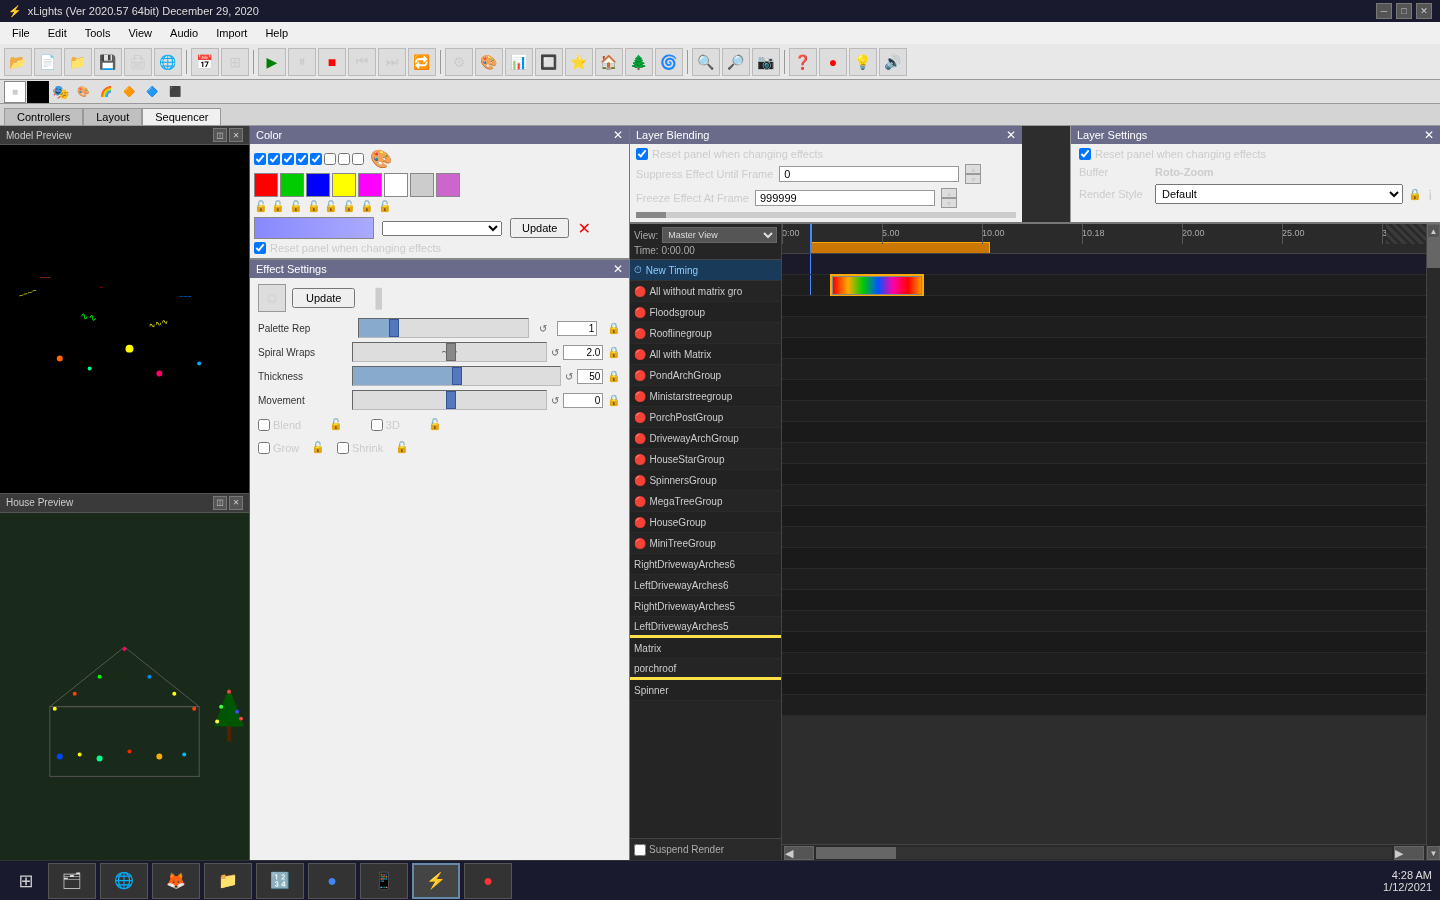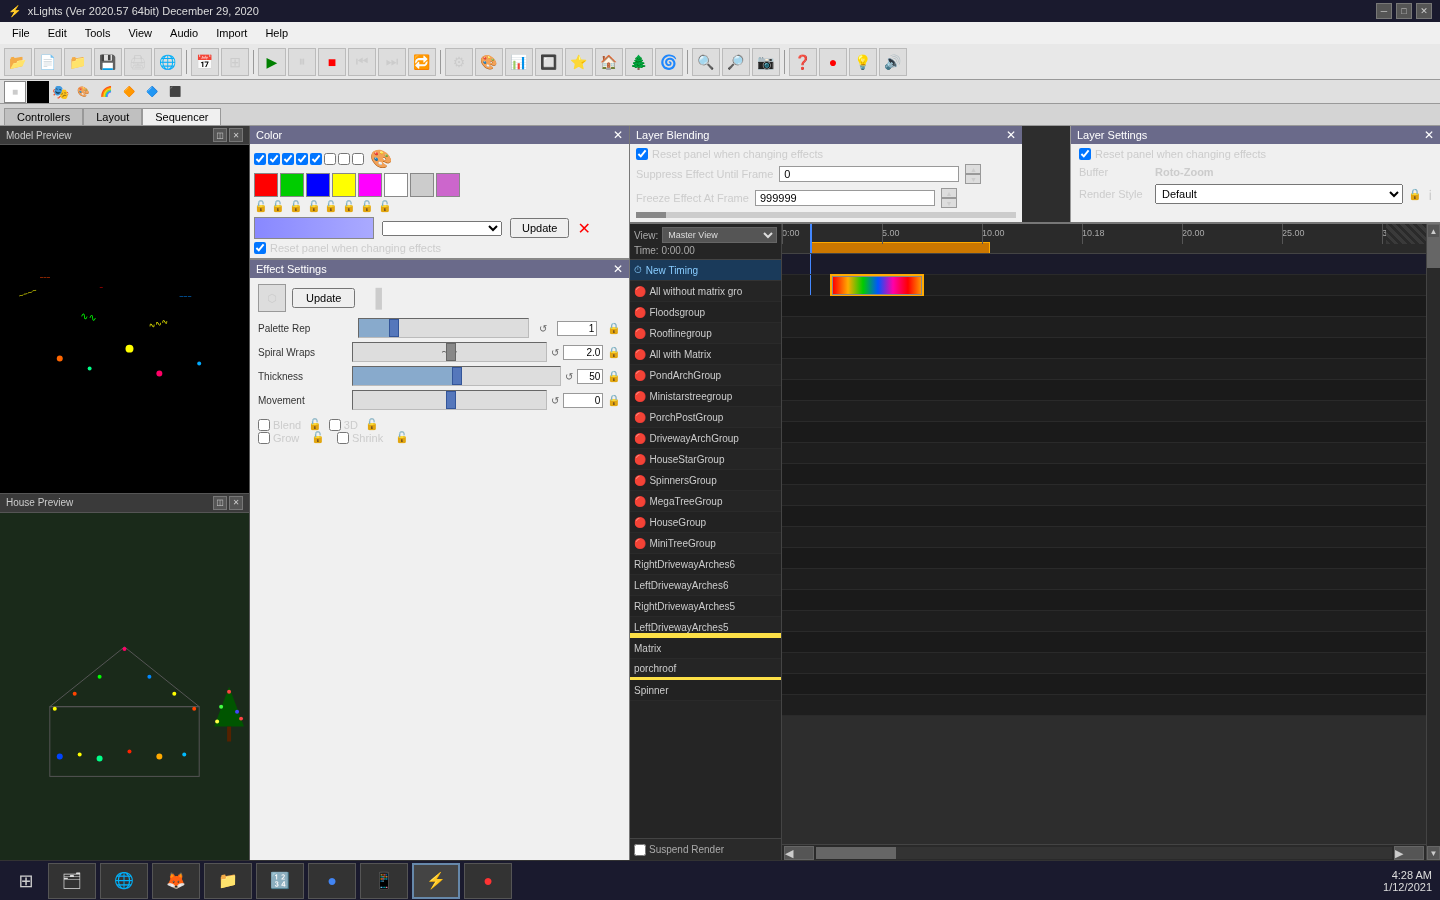--- a/index.html
+++ b/index.html
@@ -324,21 +324,21 @@
           <span style="width:90px;font-size:10px;color:#333;">Movement</span>
           <div style="flex:1;height:20px;background:#ddd;border:1px inset #bbb;position:relative;cursor:pointer;">
             <div style="position:absolute;top:0;left:48%;width:10px;height:18px;background:#5577bb;border:1px solid #335599;cursor:pointer;"></div>
           </div>
           <span style="font-size:10px;cursor:pointer;color:#666;">↺</span>
           <input type="text" value="0" style="width: 40px; font-size: 10px; border: 1px solid rgb(153, 153, 153); padding: 1px 2px; text-align: right;">
           <span style="font-size:11px;cursor:pointer;">🔒</span>
         </div>
         
         
-        <div style="display:flex; gap:7px; margin-bottom:0;">
+        <div style="display:flex; gap:28px; margin-bottom:10px;">
           <label style="display:flex;align-items:center;gap:3px;font-size:11px;">
             <input type="checkbox" style="">
             <span>Blend</span>
           </label>
           <span style="font-size:11px;cursor:pointer;">🔓</span>
           <label style="display:flex;align-items:center;gap:3px;font-size:11px;">
             <input type="checkbox" style="">
             <span>3D</span>
           </label>
           <span style="font-size:11px;cursor:pointer;">🔓</span>
@@ -503,21 +503,21 @@
           </div>
           <div style="height:21px;display:flex;align-items:center;padding:0 4px;background:#222;border-bottom:1px solid #2a2a2a;font-size:10px;color:#ccc;">
             <span>RightDrivewayArches6</span>
           </div>
           <div style="height:21px;display:flex;align-items:center;padding:0 4px;background:#252525;border-bottom:1px solid #2a2a2a;font-size:10px;color:#ccc;">
             <span>LeftDrivewayArches6</span>
           </div>
           <div style="height:21px;display:flex;align-items:center;padding:0 4px;background:#222;border-bottom:1px solid #2a2a2a;font-size:10px;color:#ccc;">
             <span>RightDrivewayArches5</span>
           </div>
-          <div style="height:21px;display:flex;align-items:flex-end;padding:0 4px;background:#252525;border-bottom:5px solid #fde047;font-size:10px;color:#ccc;">
+          <div style="height:21px;display:flex;align-items:center;padding:0 4px;background:#252525;border-bottom:3px solid #fde047;font-size:10px;color:#ccc;">
             <span>LeftDrivewayArches5</span>
           </div>
           <div style="height:21px;display:flex;align-items:center;padding:0 4px;background:#222;border-bottom:1px solid #2a2a2a;font-size:10px;color:#ccc;">
             <span>Matrix</span>
           </div>
           <div style="height:21px;display:flex;align-items:center;padding:0 4px;background:#252525;border-bottom:3px solid #fde047;font-size:10px;color:#ccc;">
             <span>porchroof</span>
           </div>
           <div style="height:21px;display:flex;align-items:center;padding:0 4px;background:#222;border-bottom:1px solid #2a2a2a;font-size:10px;color:#ccc;">
             <span>Spinner</span>

